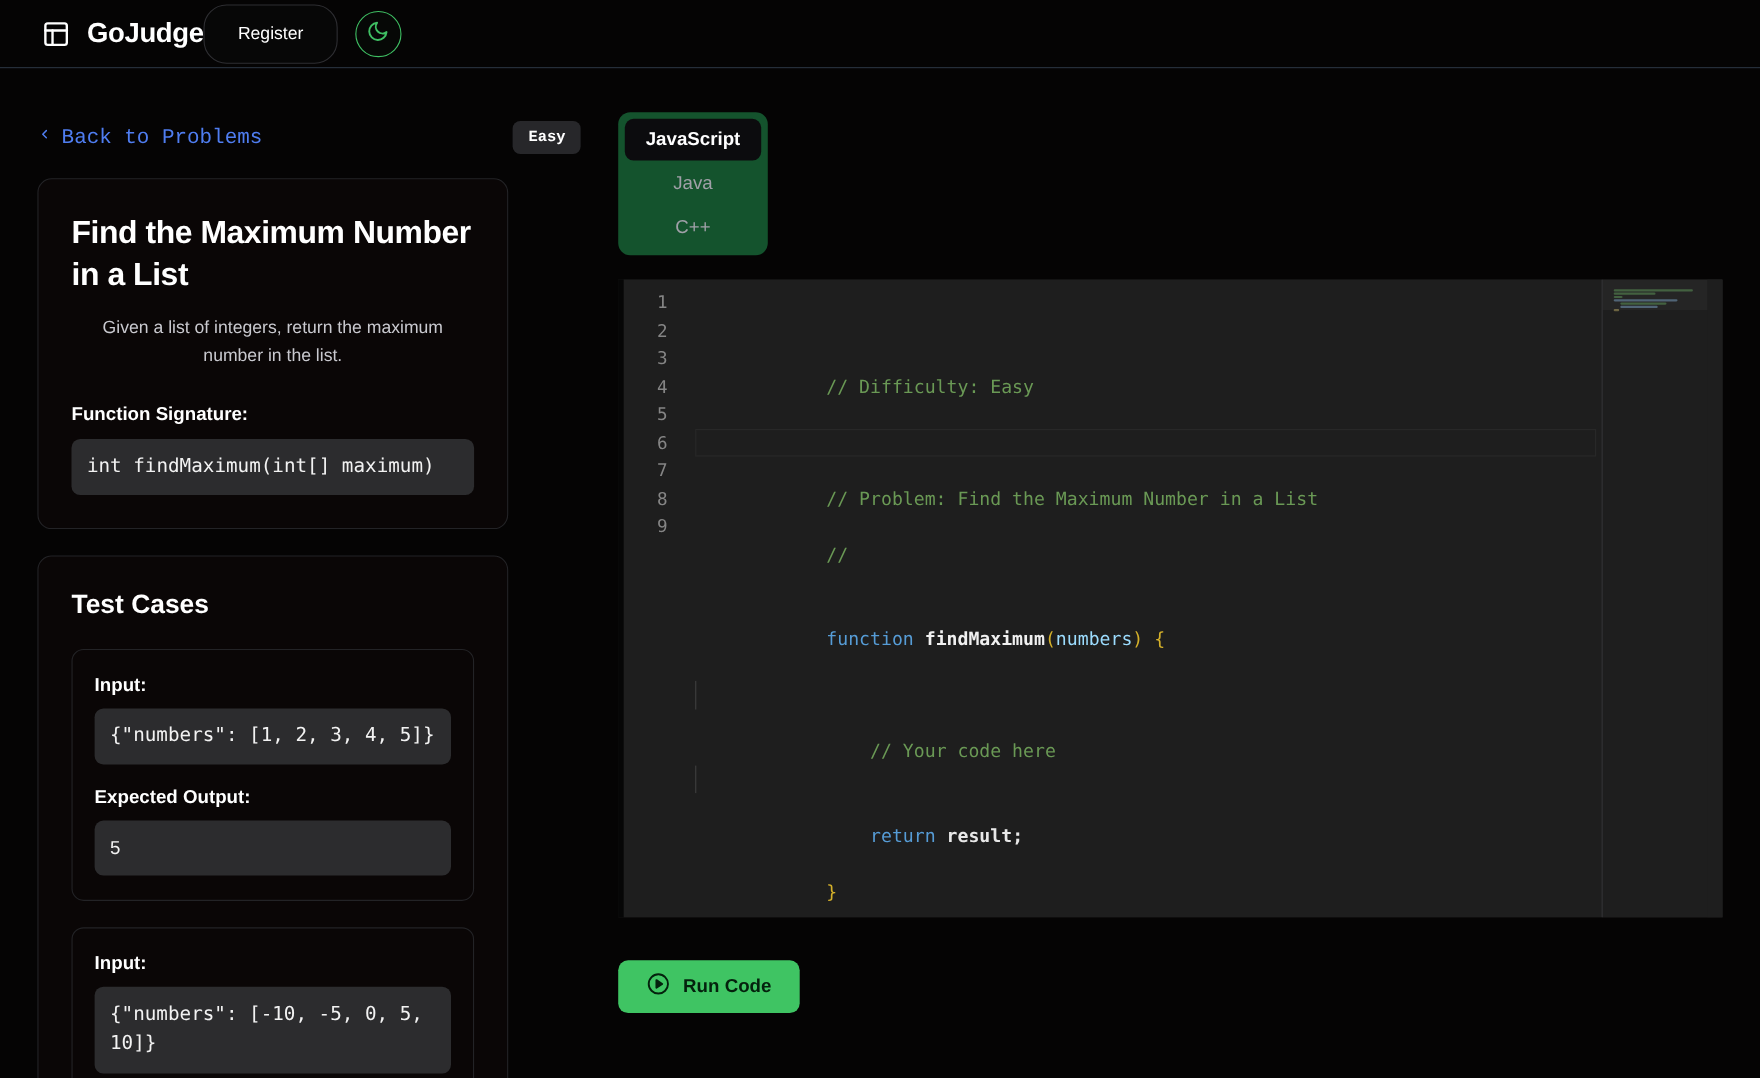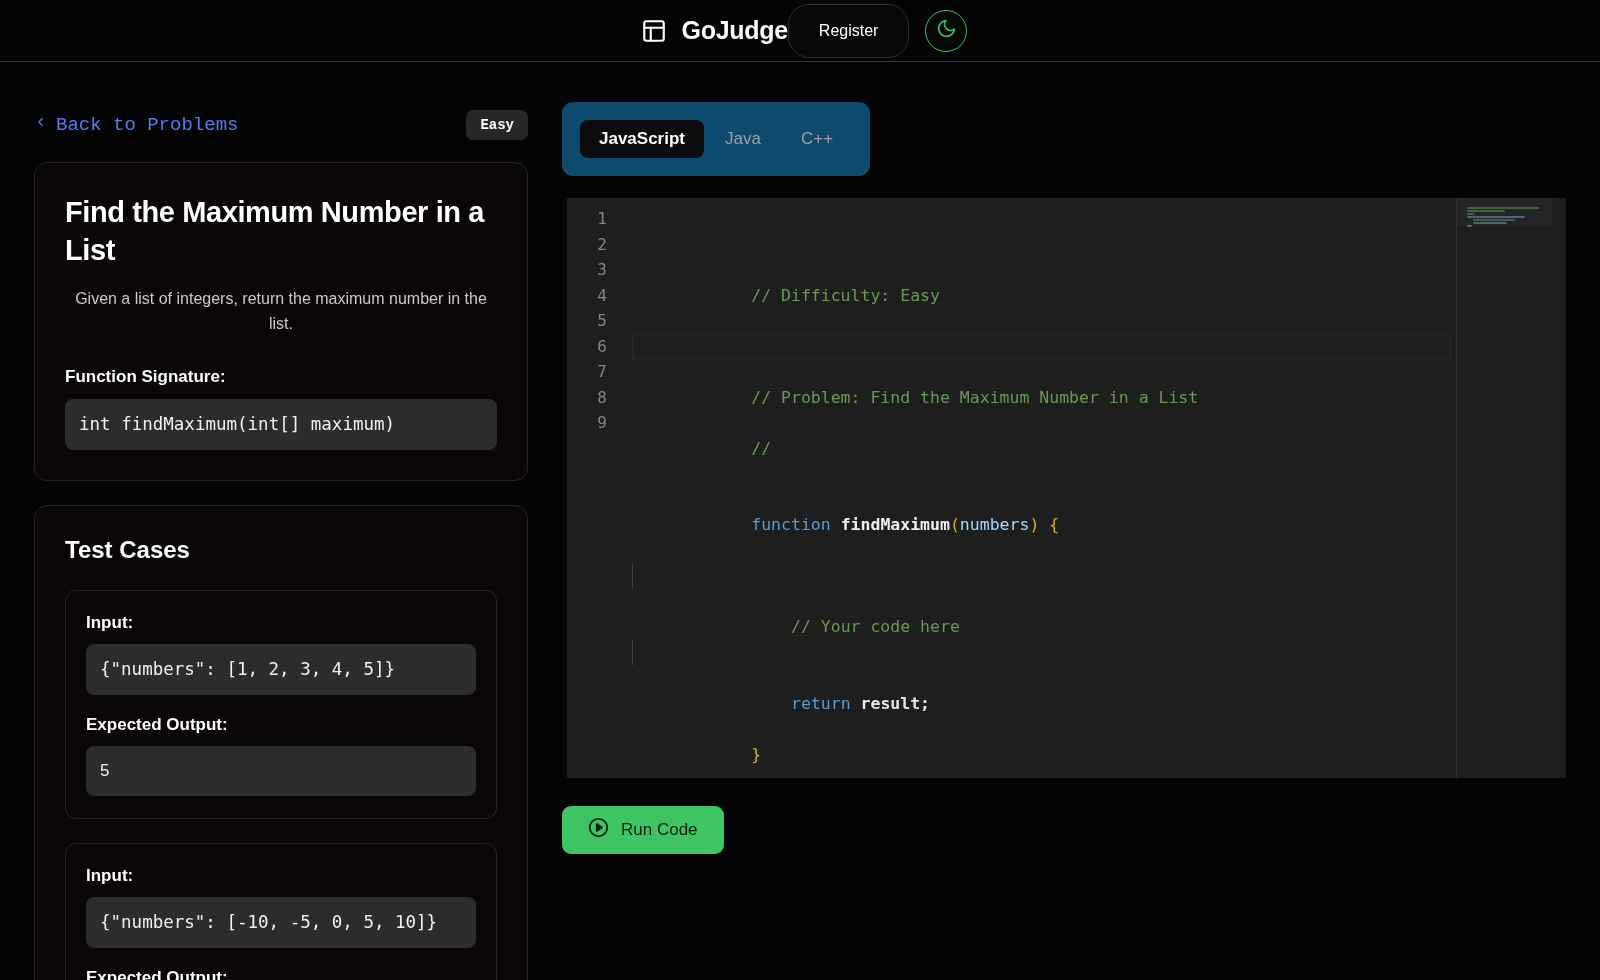--- a/index.html
+++ b/index.html
@@ -13,21 +13,21 @@
   }
 
   
   .header {
     position: relative;
     height: 62px;
     background: #050404;
     border-bottom: 1px solid #2a3340;
     display: flex;
     align-items: center;
-    justify-content: center;
+    justify-content: flex-start;
     padding: 0 30px 0 38px;
   }
   .brand { display: flex; align-items: center; gap: 15px; }
   .brand-icon { width: 26px; height: 26px; display: block; }
   .brand-name {
     font-size: 25px;
     font-weight: bold;
     color: #ffffff;
     letter-spacing: -0.3px;
   }
@@ -91,21 +91,21 @@
   .badge-easy {
     background: #27272a;
     color: #ffffff;
     font-size: 14px;
     font-weight: bold;
     padding: 7px 14px;
     border-radius: 7px;
   }
 
   .card {
-    width: 494px;
+    width: 428px;
     background: #0a0606;
     border: 1px solid #232326;
     border-radius: 13px;
     padding: 30px;
     margin-bottom: 24px;
   }
   .problem-title {
     font-size: 29px;
     font-weight: bold;
     color: #ffffff;
@@ -167,25 +167,26 @@
   }
   .tc-label.second { margin-top: 20px; }
 
   
   .right-col {
     flex: 1;
     padding: 40px 34px 0 34px;
   }
   .tabs {
     display: inline-flex;
-    background: #0c4a6e;
+    background: #14532d;
     border-radius: 11px;
-    padding: 18px;
+    padding: 6px;
     gap: 2px;
     margin-bottom: 22px;
+    flex-direction: column;
   }
   .tab {
     padding: 9px 19px;
     border-radius: 8px;
     font-size: 17px;
     color: #a0a0a8;
     cursor: pointer;
     font-family: "Liberation Sans", sans-serif;
     border: none;
     background: transparent;
@@ -267,29 +268,29 @@
     height: 28px;
     background: rgba(255,255,255,0.035);
   }
   .editor-overview {
     position: absolute;
     top: 0; right: 0; width: 14px; height: 100%;
     background: #1e1e1e;
   }
 
   .run-btn {
-    margin-top: 28px;
+    margin-top: 39px;
     height: 48px;
     padding: 0 26px;
     border: none;
     border-radius: 9px;
     background: #3fc463;
     color: #04210d;
     font-size: 17px;
-    font-weight: normal;
+    font-weight: bold;
     font-family: "Liberation Sans", sans-serif;
     display: inline-flex;
     align-items: center;
     gap: 12px;
     cursor: pointer;
   }
 </style>
 </head>
 <body>
 

